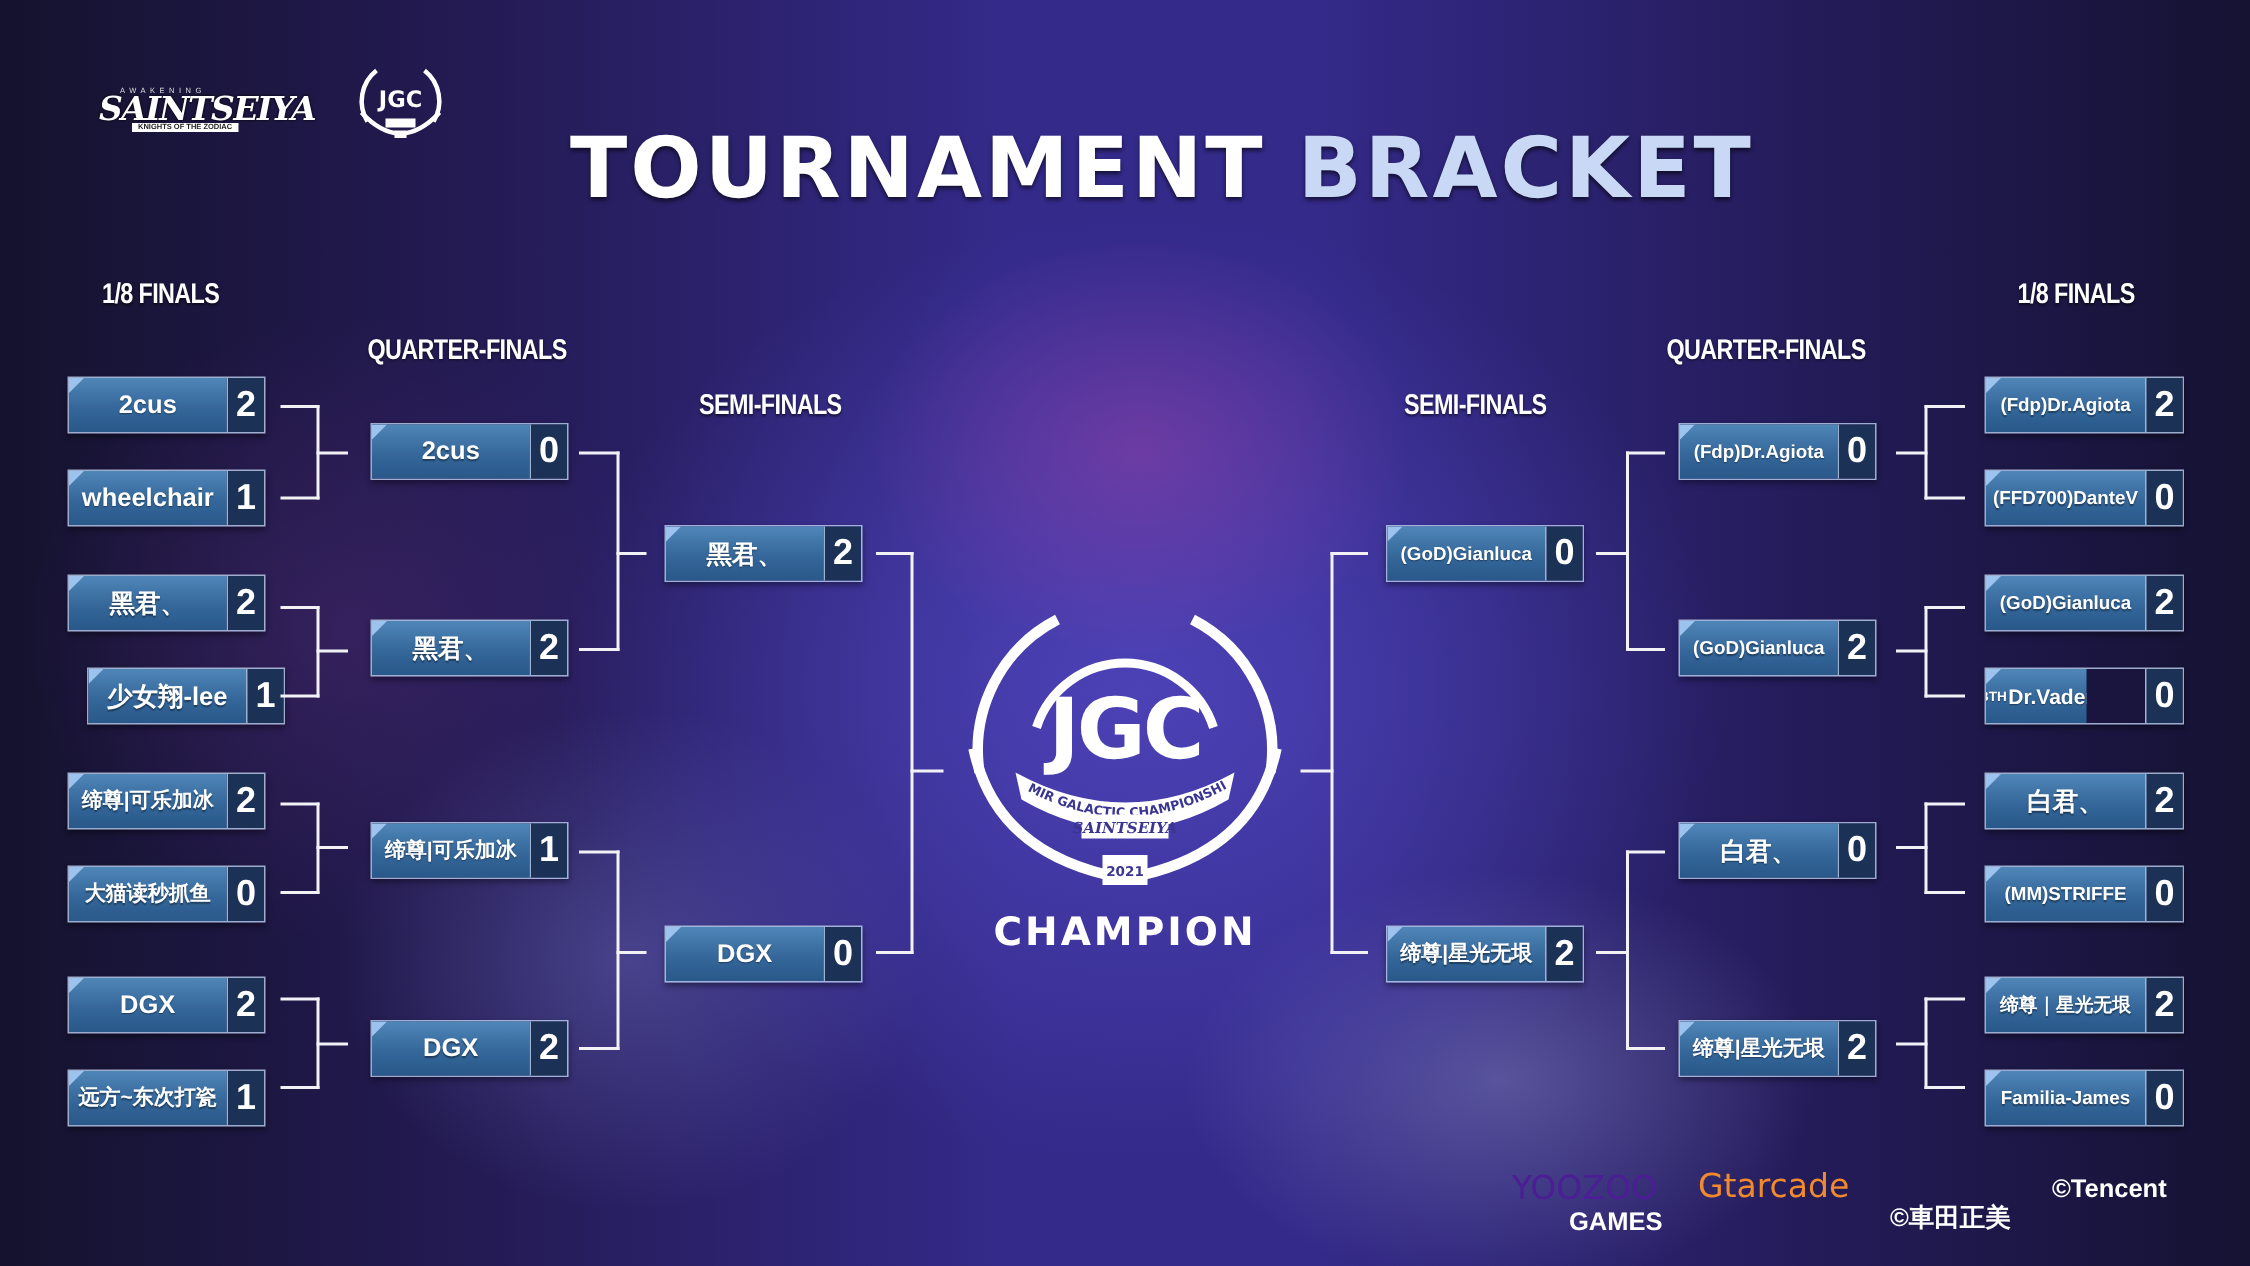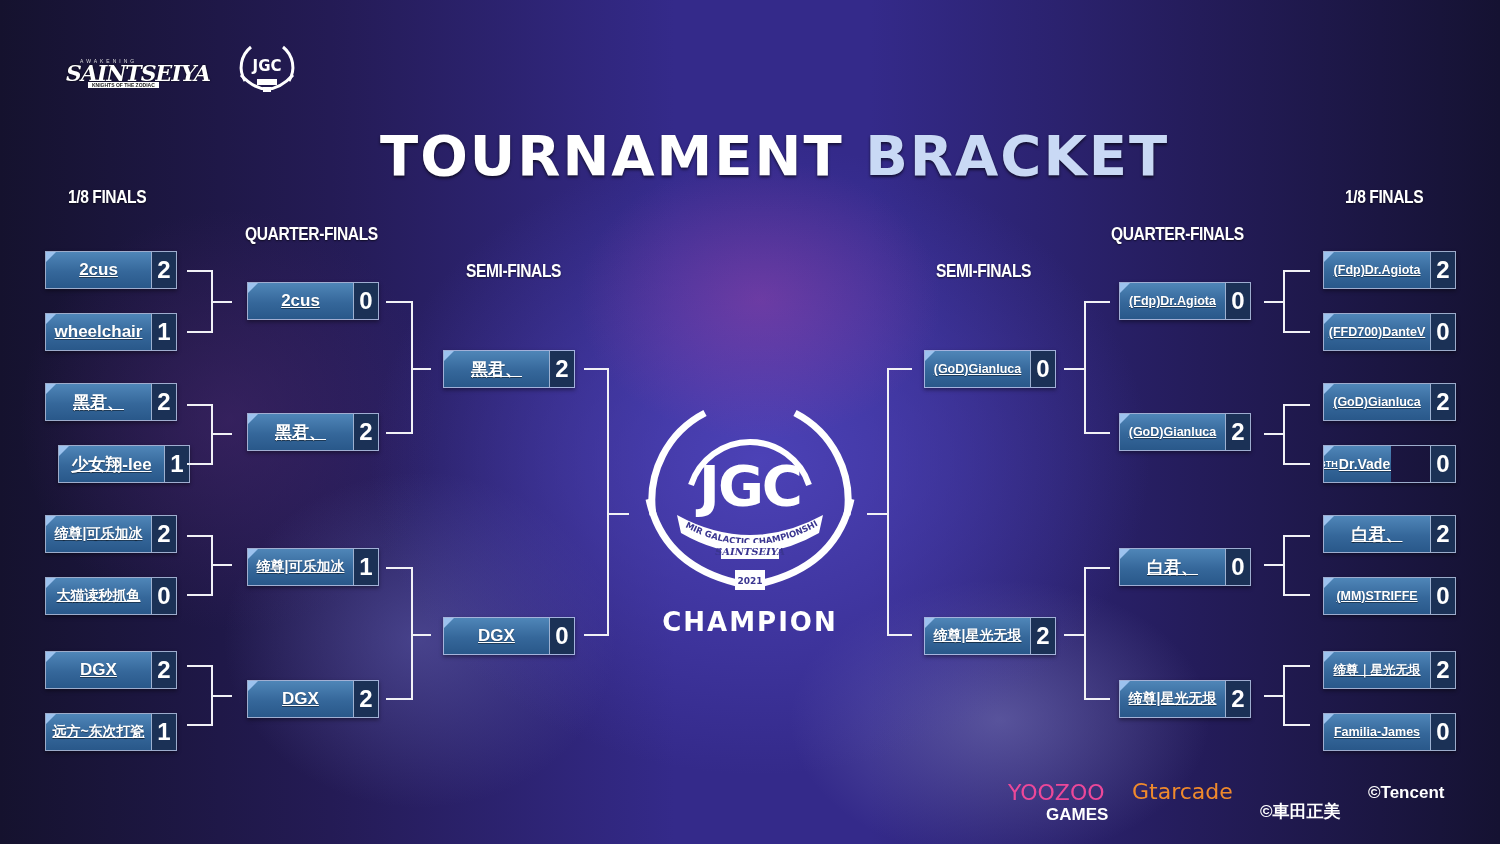--- a/index.html
+++ b/index.html
@@ -15,60 +15,59 @@
       radial-gradient(ellipse 300px 300px at 230px 420px, rgba(70,40,110,0.55), transparent 70%),
       linear-gradient(90deg, #15122e 0%, #241b55 22%, #342a8a 45%, #342a8a 58%, #241c5a 80%, #151232 100%);
   }
   .abs { position: absolute; }
   .logo-saint { left: 58px; top: 50px; width: 135px; height: 40px; }
   .logo-saint .sub { position:absolute; left: 22px; top: 8px; font-size: 5px; letter-spacing: 3px; color:#ddd; }
   .logo-saint .main { position:absolute; left: 8px; top: 10px; font-family: "DejaVu Serif", serif; font-style: italic; font-weight: bold; font-size: 22px; letter-spacing: -1px; color:#fff; text-shadow: 0 0 2px #000; }
   .logo-saint .tag { position:absolute; left: 30px; top: 32px; font-size: 5px; background:#fff; color:#222; padding: 0 4px; font-weight: bold; }
   .logo-jgc-small { left: 237px; top: 41px; width: 60px; height: 58px; }
 
-  .title { left: 380px; top: 80px; width: 740px; text-align: center; font-family: "DejaVu Sans", sans-serif; font-weight: bold; font-size: 56px; letter-spacing: 2px; white-space: nowrap; line-height: 66px; margin-top: 43px; }
+  .title { left: 380px; top: 80px; width: 740px; text-align: center; font-family: "DejaVu Sans", sans-serif; font-weight: bold; font-size: 56px; letter-spacing: 2px; white-space: nowrap; line-height: 66px; }
   .title .w1 { color: #fff; text-shadow: 0 2px 3px rgba(0,0,0,0.6); }
   .title .w2 { color: #c9d9f5; text-shadow: 0 2px 3px rgba(0,0,0,0.6); }
 
   .round-label {
     position: absolute; font-family: "Liberation Sans", sans-serif; font-weight: bold;
     font-size: 19px; letter-spacing: -0.5px; transform: scaleX(0.82); transform-origin: left center;
     white-space: nowrap; color: #fff; text-shadow: 0 1px 2px rgba(0,0,0,0.6);
   }
 
   .match {
     position: absolute; height: 36px; display: flex;
     border: 1px solid rgba(190,210,240,0.8);
     box-shadow: 0 2px 4px rgba(0,0,0,0.4);
   }
   .match .name {
     position: relative; flex: 1; display: flex; align-items: center; justify-content: center;
     background: linear-gradient(180deg, #4f86b8 0%, #35679a 55%, #29588a 100%);
     font-weight: bold; font-size: 17px; white-space: nowrap; overflow: hidden;
     text-shadow: 0 1px 1px rgba(0,0,0,0.4);
-    text-decoration: underline;
   }
   .match .name.sm { font-size: 14px; }
   .match .name.xs { font-size: 12.5px; }
   .match .name::before {
     content: ""; position: absolute; left: 0; top: 0; width: 0; height: 0;
     border-top: 10px solid #9cc2ee; border-right: 10px solid transparent;
   }
   .match .score {
     width: 24px; display: flex; align-items: center; justify-content: center;
     background: #1b3156; border-left: 1px solid rgba(190,210,240,0.8);
     font-weight: bold; font-size: 24px;
   }
   .sup { font-size: 9px; vertical-align: 8px; margin-right: 1px; }
 
   .ln { position: absolute; background: #f1f1f6; }
 
   .champ-logo { left: 643px; top: 405px; width: 214px; height: 200px; }
   .champ-label { left: 640px; top: 607px; width: 220px; text-align: center; font-family: "DejaVu Sans", sans-serif; font-weight: bold; font-size: 26px; letter-spacing: 2px; }
-  .yoozoo { left: 1008px; top: 780px; font-family: "DejaVu Sans", sans-serif; font-size: 22px; letter-spacing: 0px; color:#ec4899; }
+  .yoozoo { left: 1008px; top: 780px; font-family: "DejaVu Sans", sans-serif; font-size: 22px; letter-spacing: 0px; color:#4c1d95; }
   .yoozoo-sub { left: 1046px; top: 805px; font-size: 17px; font-weight: bold; color:#fff; }
   .gtarcade { left: 1132px; top: 779px; font-family: "DejaVu Sans", sans-serif; font-size: 22px; color:#f08a2c; }
   .cr1 { left: 1260px; top: 783px; font-size: 17px; font-weight: bold; margin-top: 17px; }
   .cr2 { left: 1368px; top: 783px; font-size: 17px; font-weight: bold; }
 </style>
 </head>
 <body>
 
 <div class="abs logo-saint">
   <span class="sub">AWAKENING</span>

